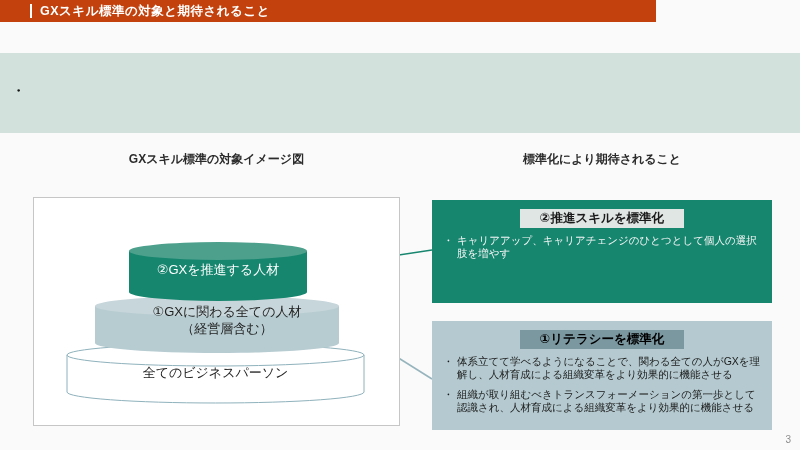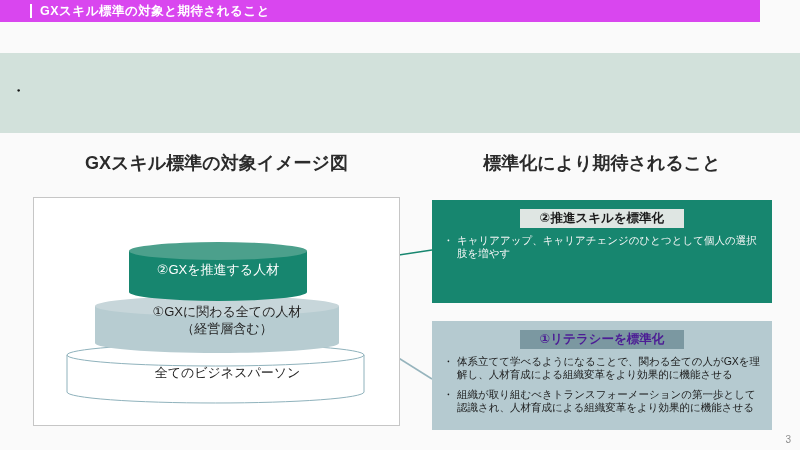--- a/index.html
+++ b/index.html
@@ -4,69 +4,69 @@
 <style>
   html,body{margin:0;padding:0;}
   body{
     width:800px;height:450px;position:relative;overflow:hidden;
     background:#fafafa;
     font-family:"Liberation Sans","DejaVu Sans",sans-serif;
     color:#1a1a1a;
   }
   
   .header-bar{
-    position:absolute;top:0;left:0;width:760px;height:22px;
-    background:#d946ef;display:flex;align-items:center;
+    position:absolute;top:0;left:0;width:656px;height:22px;
+    background:#c2410c;display:flex;align-items:center;
   }
   .header-title{
     margin-left:30px;border-left:2px solid #ffffff;padding-left:8px;
     color:#ffffff;font-size:12.5px;font-weight:bold;line-height:14px;
     letter-spacing:.5px;
   }
   
   .intro-band{
     position:absolute;top:53px;left:0;width:800px;height:80px;
     background:#d2e1db;
   }
   .intro-row{
     position:absolute;top:29px;left:12px;right:10px;
     display:flex;font-size:13px;font-weight:600;color:#141414;line-height:18px;
   }
   .intro-bullet{width:24px;flex:none;}
   .uline{text-decoration:underline;text-underline-offset:3px;}
   
   .sec-heading{
     position:absolute;top:151px;text-align:center;
-    font-size:18px;font-weight:600;color:#2b2b2b;
+    font-size:12px;font-weight:600;color:#2b2b2b;
   }
   .sec-heading.left{left:33px;width:367px;}
   .sec-heading.right{left:432px;width:340px;}
   
   .diagram-box{
     position:absolute;left:33px;top:197px;width:367px;height:229px;
     background:#ffffff;border:1px solid #c6c6c6;box-sizing:border-box;
   }
   .diagram-svg{position:absolute;left:0;top:0;}
   .cyl-label{position:absolute;text-align:center;font-size:13px;line-height:17px;}
   .cyl-label.top{left:95px;top:63px;width:178px;color:#ffffff;}
   .cyl-label.middle{left:61px;top:105px;width:264px;color:#1f1f1f;}
-  .cyl-label.bottom{left:33px;top:166px;width:297px;color:#1f1f1f;padding-left:12px;}
+  .cyl-label.bottom{left:33px;top:166px;width:297px;color:#1f1f1f;}
   
   .lines-svg{position:absolute;left:0;top:0;width:800px;height:450px;pointer-events:none;}
   
   .panel{position:absolute;left:432px;width:340px;box-sizing:border-box;}
   .panel.promote{top:200px;height:103px;background:#17866F;}
   .panel.literacy{top:321px;height:109px;background:#b5cad0;}
   .panel-title-wrap{text-align:center;margin-top:8px;}
   .panel-title{
     display:inline-block;font-size:12.5px;font-weight:bold;
     padding:1px 20px;line-height:17px;
   }
   .panel.promote .panel-title{background:#dfe6e3;color:#1a1a1a;}
-  .panel.literacy .panel-title{background:#7b98a1;color:#4c1d95;}
+  .panel.literacy .panel-title{background:#7b98a1;color:#000000;}
   .panel ul{margin:6px 0 0;padding:0 8px;list-style:none;}
   .panel li{
     position:relative;padding-left:17px;margin-bottom:7px;
     font-size:10.5px;line-height:13px;
   }
   .panel li::before{content:"・";position:absolute;left:3px;}
   .panel.promote li{color:#f7f7f7;}
   .panel.literacy li{color:#1b1b1b;}
   
   .page-number{

